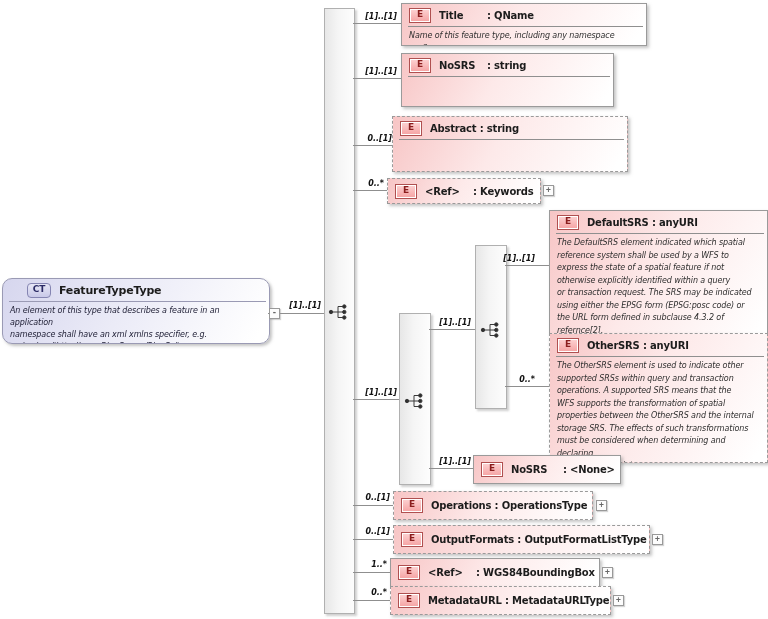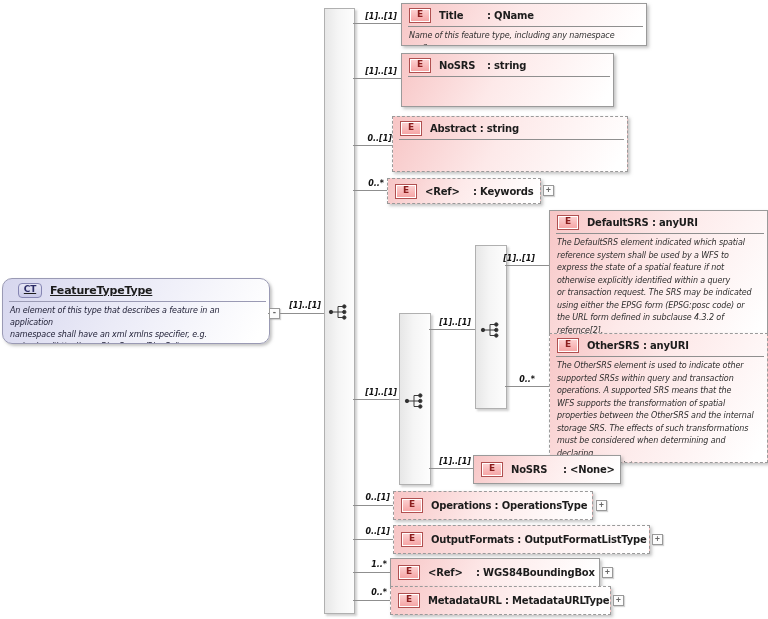--- a/index.html
+++ b/index.html
@@ -56,21 +56,21 @@
     white-space:pre-line; overflow:hidden;
   }
 
   
   .ctbox {
     position:absolute; left:2px; top:278px; width:266px; height:64px;
     border:1px solid #9a9ab4; border-radius:10px;
     background:linear-gradient(120deg,#d6d6ee,#ebebf7 45%,#ffffff 95%);
     box-shadow:2px 2px 3px rgba(140,140,140,0.5); overflow:hidden;
   }
-  .ctbox .ehead { padding-left:15px; font-size:11px;text-decoration:underline; }
+  .ctbox .ehead { padding-left:24px; font-size:11px; }
   .ctbadge {
     display:inline-block; width:22px; height:13px; line-height:13px;
     text-align:center; font:bold 9px "DejaVu Sans", sans-serif; color:#2c2c66;
     background:linear-gradient(#e7e7f6,#c9c9e8); border:1px solid #8585b2;
     border-radius:4px; margin-right:8px; flex:0 0 auto;
   }
   .ctbox .esep { border-top-color:#9a9ab4; }
   .ctbox .eanno { color:#222238; line-height:12px; }
 
   

